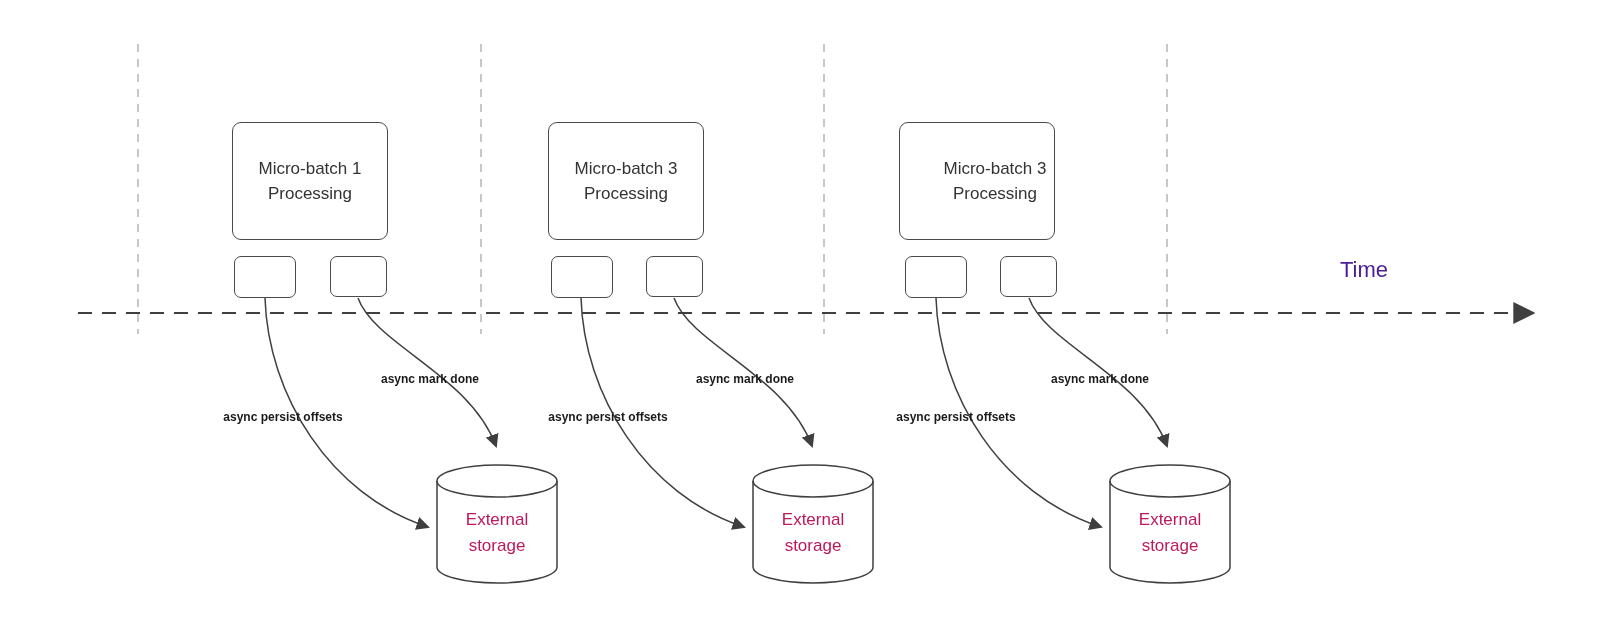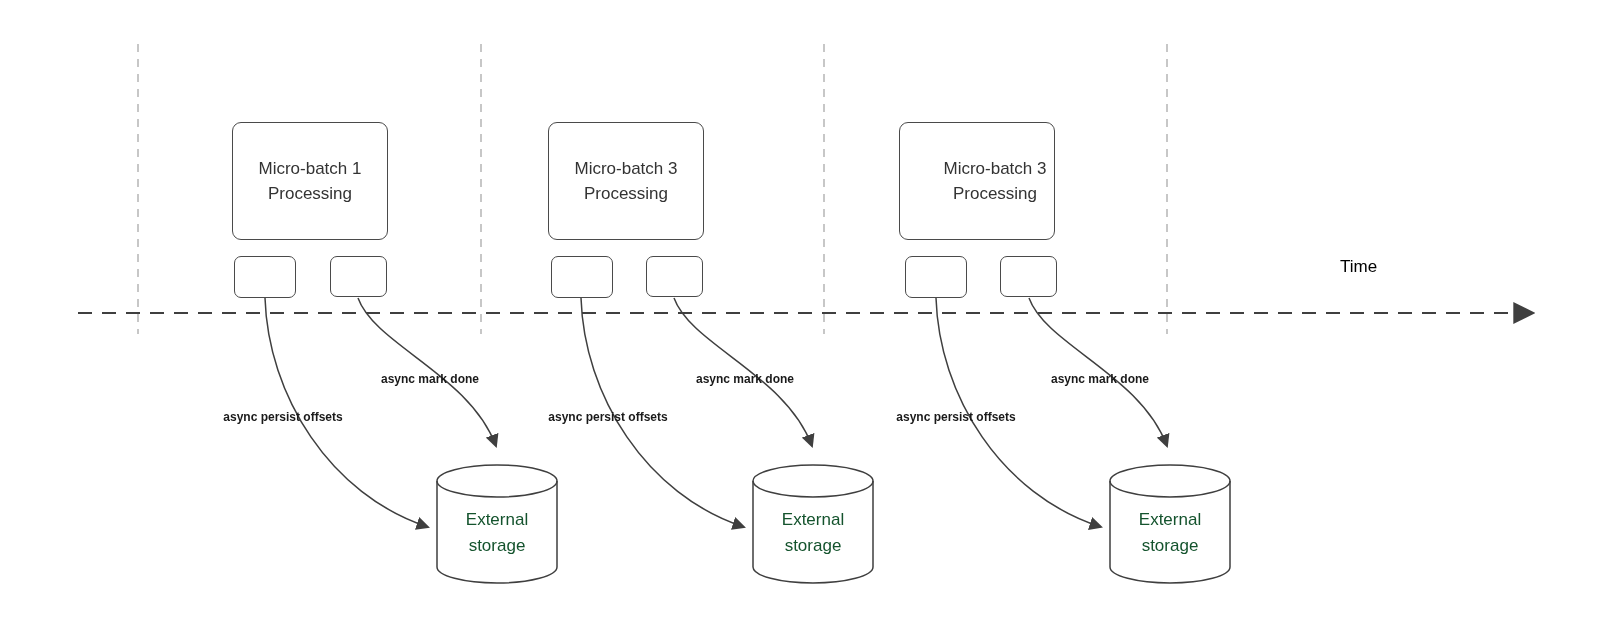--- a/index.html
+++ b/index.html
@@ -52,29 +52,29 @@
     color: #1a1a1a;
     white-space: nowrap;
   }
 
   .storage-label {
     position: absolute;
     transform: translateX(-50%);
     width: 110px;
     text-align: center;
     font-size: 17px;
-    color: #14532d;
+    color: #be185d;
     line-height: 1.5;
     white-space: pre-line;
   }
 
   .time-label {
     position: absolute;
-    font-size: 17px;
-    color: #000000;
+    font-size: 22px;
+    color: #4c1d95;
   }
 </style>
 </head>
 <body>
 
 <div class="canvas">
 
   <svg class="layer" width="1600" height="642" viewBox="0 0 1600 642">
     <defs>
       <marker id="arrowhead" viewBox="0 0 10 10" refX="8.5" refY="5" markerWidth="9" markerHeight="9" orient="auto-start-reverse">

